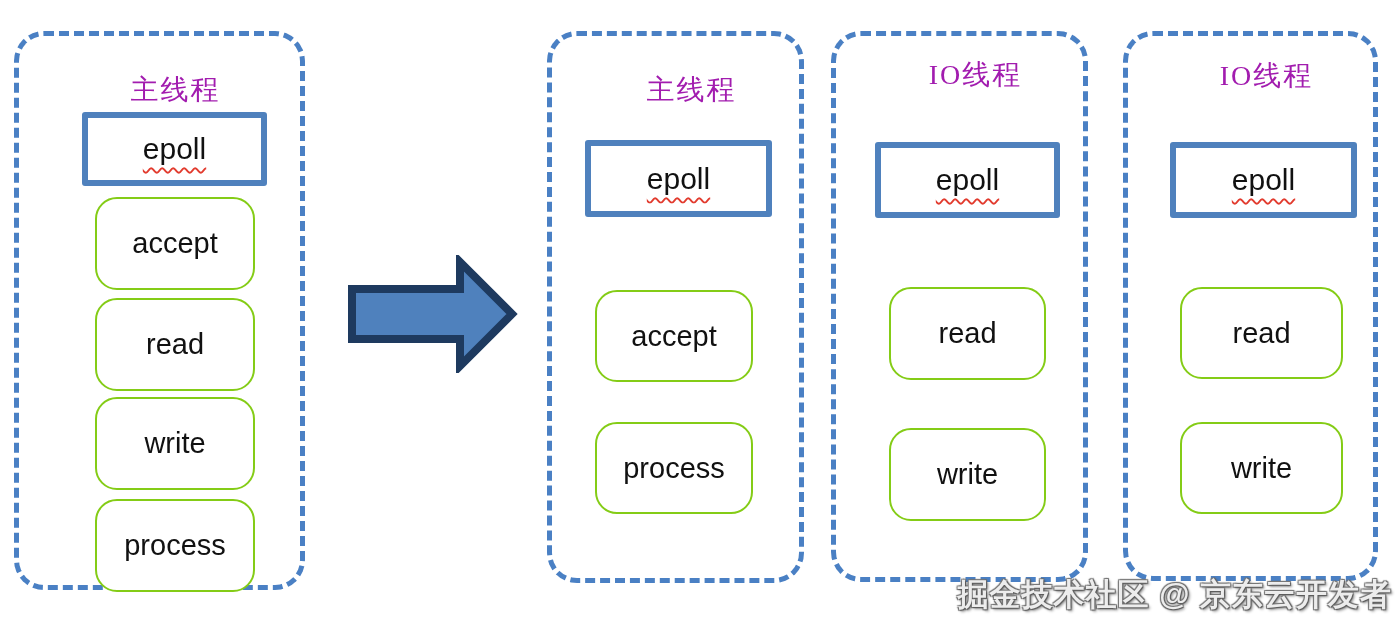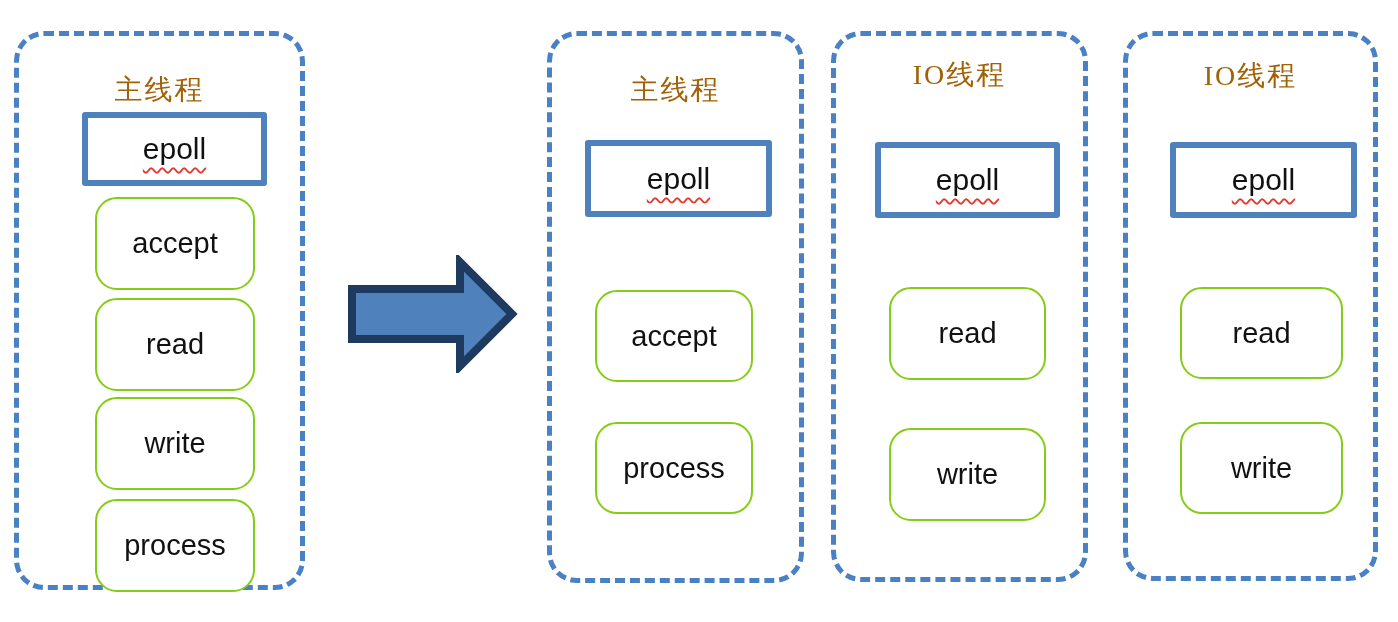--- a/index.html
+++ b/index.html
@@ -23,26 +23,26 @@
     border-radius: 30px;
     background: #ffffff;
   }
   #panel1 { left: 14px;   top: 31px; width: 291px; height: 559px; }
   #panel2 { left: 547px;  top: 31px; width: 257px; height: 552px; }
   #panel3 { left: 831px;  top: 31px; width: 257px; height: 551px; }
   #panel4 { left: 1123px; top: 31px; width: 255px; height: 550px; }
 
   .panel-title {
     position: absolute;
-    left: 0;
+    left: 16px;
     width: 100%;
     text-align: center;
     font-size: 28px;
     line-height: 34px;
-    color: #a16207;
+    color: #a21caf;
     font-family: "Liberation Serif", "DejaVu Serif", serif;
     letter-spacing: 2px;
   }
   #panel1 .panel-title { top: 37px; }
   #panel2 .panel-title { top: 37px; }
   #panel3 .panel-title { top: 22px; }
   #panel4 .panel-title { top: 23px; }
 
   
   .epoll-box {
@@ -168,14 +168,15 @@
 
   <div class="panel" id="panel4">
     <div class="panel-title">IO线程</div>
     <div class="epoll-box">
       <span class="squiggle">epoll</span>
     </div>
     <div class="task-box task-0">read</div>
     <div class="task-box task-1">write</div>
   </div>
 
+  <div id="watermark">掘金技术社区 @ 京东云开发者</div>
 
 </div>
 
 </body></html>

